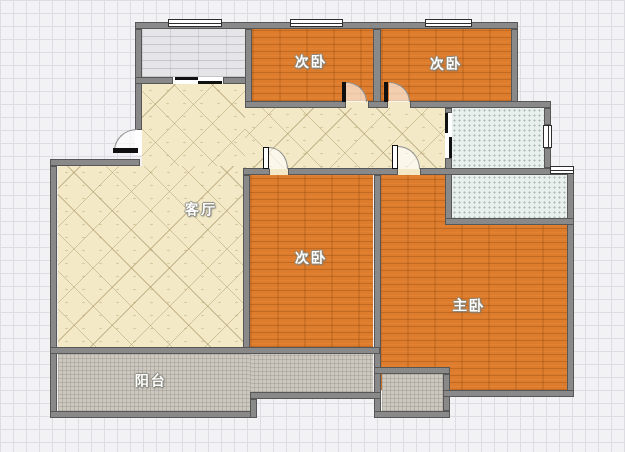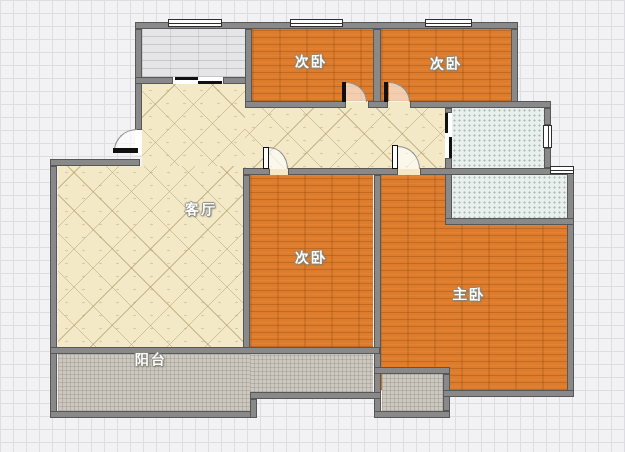--- a/index.html
+++ b/index.html
@@ -149,16 +149,16 @@
   <div class="win win-h" style="left:168px;top:19px;width:54px;height:8px"></div>
   <div class="win win-h" style="left:290px;top:19px;width:53px;height:8px"></div>
   <div class="win win-h" style="left:425px;top:19px;width:47px;height:8px"></div>
   <div class="win win-v" style="left:543px;top:125px;width:9px;height:23px"></div>
   <div class="win win-h" style="left:550px;top:166px;width:24px;height:8px"></div>
 
   <div class="rlabel" style="left:201px;top:210px">客厅</div>
   <div class="rlabel" style="left:311px;top:62px">次卧</div>
   <div class="rlabel" style="left:446px;top:64px">次卧</div>
   <div class="rlabel" style="left:311px;top:258px">次卧</div>
-  <div class="rlabel" style="left:469px;top:295px">主卧</div>
-  <div class="rlabel" style="left:151px;top:360px">阳台</div>
+  <div class="rlabel" style="left:469px;top:306px">主卧</div>
+  <div class="rlabel" style="left:151px;top:381px">阳台</div>
 
 </div>
 
 </body></html>

